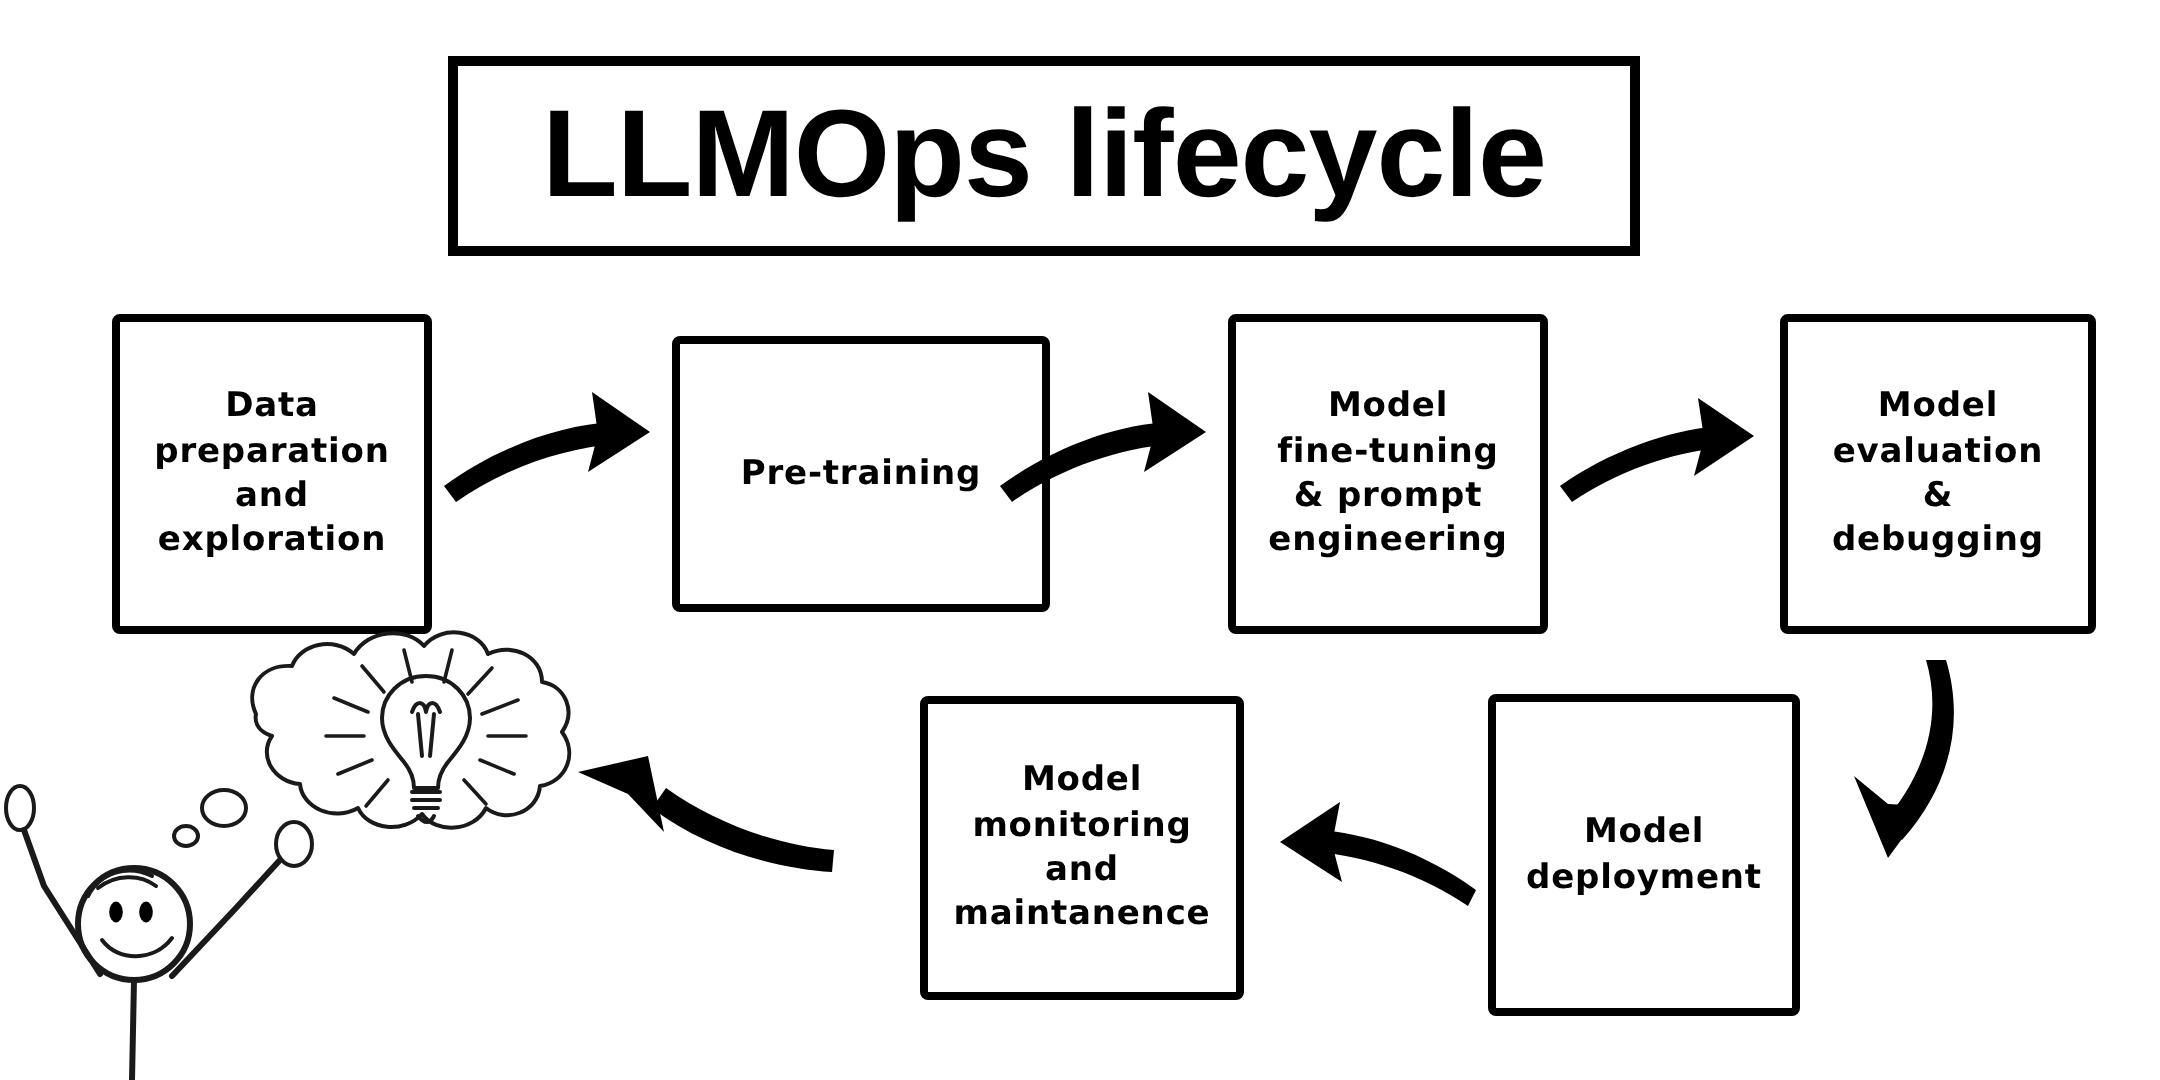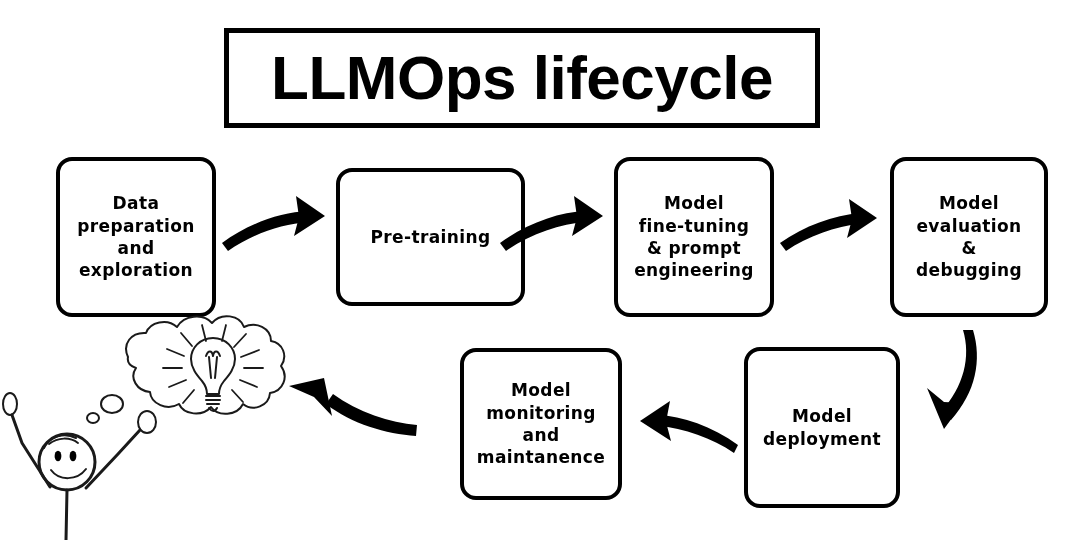--- a/index.html
+++ b/index.html
@@ -37,21 +37,21 @@
     line-height: 1;
     color: #000000;
     letter-spacing: -0.5px;
     white-space: nowrap;
   }
 
   
   .node {
     position: absolute;
     border: 4px solid #000000;
-    border-radius: 16px;
+    border-radius: 4px;
     box-sizing: border-box;
     background: #ffffff;
     display: flex;
     align-items: center;
     justify-content: center;
     text-align: center;
     padding: 6px 8px;
   }
   .node-label {
     font-family: "DejaVu Sans", sans-serif;

